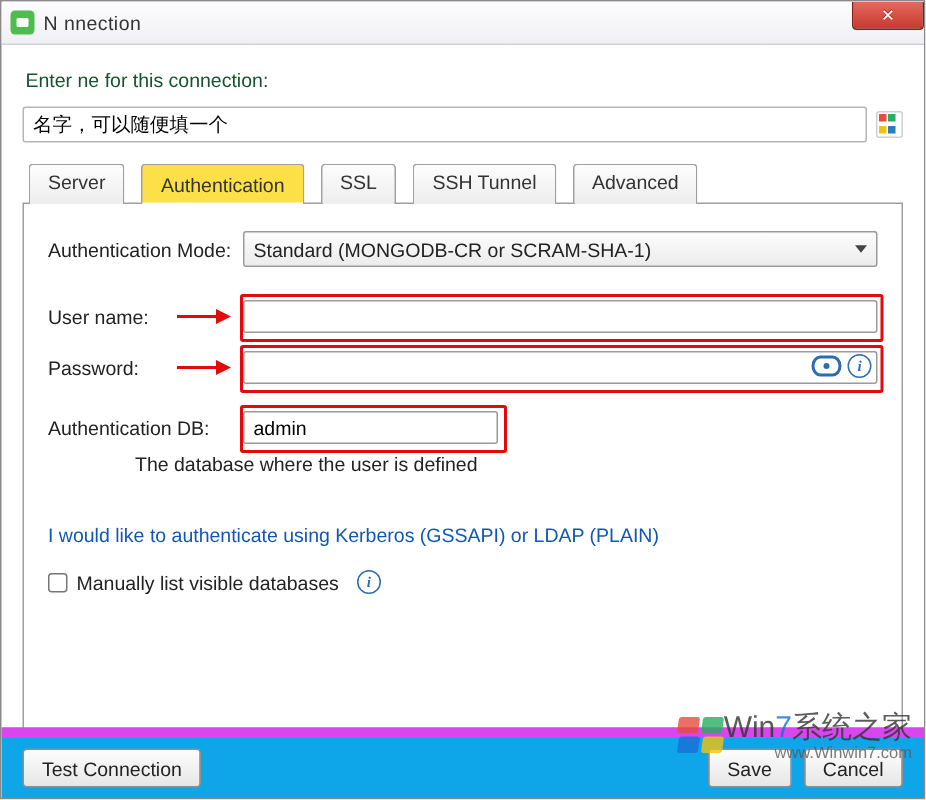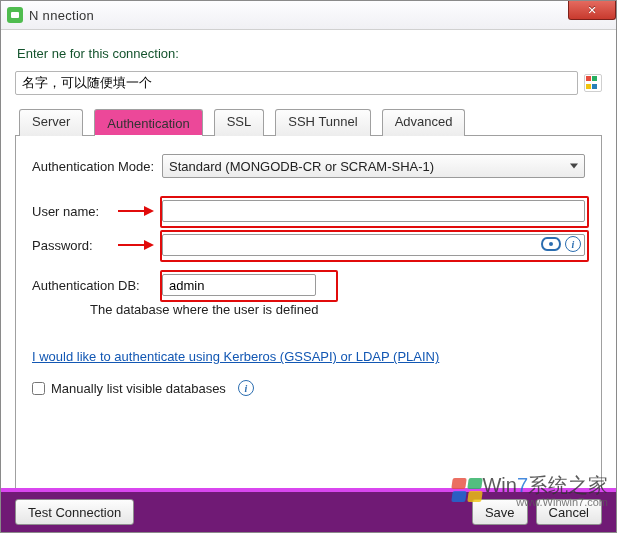--- a/index.html
+++ b/index.html
@@ -18,44 +18,44 @@
   .matrix-icon{width:18px;height:18px;border:1px solid #cfcfcf;border-radius:2px;display:flex;flex-wrap:wrap;padding:1px;gap:1px;box-sizing:border-box;background:#fff;cursor:pointer}
   .matrix-icon span{width:5px;height:5px;display:block}
   .matrix-icon span:nth-child(1){background:#e74c3c}
   .matrix-icon span:nth-child(2){background:#27ae60}
   .matrix-icon span:nth-child(3){background:#f1c40f}
   .matrix-icon span:nth-child(4){background:#2980b9}
   
   .tabs{margin-top:14px;position:relative}
   .tabstrip{display:flex;gap:12px;position:relative;z-index:2;padding-left:4px}
   .tab{padding:4px 12px 5px;border:1px solid #a0a0a0;border-bottom:none;background:linear-gradient(#fdfdfd,#ededed);border-radius:3px 3px 0 0;margin-right:-1px;cursor:pointer;color:#333}
-  .tab.active{background:#ec4899;position:relative;padding-top:6px}
+  .tab.active{background:#fde047;position:relative;padding-top:6px}
   .tab.active::after{content:"";position:absolute;left:0;right:0;bottom:-1px;height:2px;background:#fff}
   .tabpanel{border:1px solid #a0a0a0;background:#fff;min-height:358px;margin-top:-1px;position:relative;z-index:1;padding:18px 16px 14px 16px;box-sizing:border-box}
   
   .row{display:flex;align-items:center;margin-bottom:12px}
   .row label{width:130px;color:#222}
   .select{flex:1;height:22px;border:1px solid #9a9a9a;border-radius:2px;background:linear-gradient(#fdfdfd,#ececec);padding:0 22px 0 6px;font-size:13px;position:relative;display:flex;align-items:center;color:#222;cursor:pointer}
   .select .caret{position:absolute;right:6px;top:50%;width:0;height:0;border-left:4px solid transparent;border-right:4px solid transparent;border-top:5px solid #444;transform:translateY(-50%)}
   .field-wrap{position:relative;flex:1}
   .txt{width:100%;height:22px;border:1px solid #9a9a9a;border-radius:2px;padding:0 6px;font-size:13px;box-sizing:border-box;background:#fff}
   .red-box{position:absolute;border:2px solid #e10b0b;pointer-events:none;border-radius:2px}
   .arrow{position:absolute;color:#e10b0b;font-size:18px;font-weight:bold;pointer-events:none}
   .arrow::before{content:"";position:absolute;right:14px;top:50%;width:26px;height:2px;background:#e10b0b;transform:translateY(-50%)}
   .arrow::after{content:"";position:absolute;right:4px;top:50%;transform:translateY(-50%);width:0;height:0;border-top:5px solid transparent;border-bottom:5px solid transparent;border-left:10px solid #e10b0b}
   .eye-info{position:absolute;right:4px;top:2px;display:flex;align-items:center;gap:4px}
   .eye{width:16px;height:10px;border:2px solid #2b6db0;border-radius:60% 60% 60% 60%/100% 100% 100% 100%;position:relative;cursor:pointer}
   .eye::after{content:"";position:absolute;left:50%;top:50%;width:4px;height:4px;background:#2b6db0;border-radius:50%;transform:translate(-50%,-50%)}
   .info{width:14px;height:14px;border:1.5px solid #2b6db0;border-radius:50%;color:#2b6db0;font-size:10px;font-style:italic;font-weight:bold;display:flex;align-items:center;justify-content:center;font-family:"Georgia",serif;cursor:pointer}
   .hint{margin-left:58px;margin-top:-6px;margin-bottom:12px;color:#222;font-size:13px}
-  .link{color:#1257b3;text-decoration:underline;cursor:pointer;display:inline-block;margin:20px 0 16px 0}
+  .link{color:#1257b3;cursor:pointer;display:inline-block;margin:20px 0 16px 0}
   .chkrow{display:flex;align-items:center;gap:6px}
   .chkrow input{margin:0}
   
-  .bottombar{position:absolute;left:0;right:0;bottom:0;height:40px;border-top:4px solid #d946ef;display:flex;align-items:center;padding:0 14px;background:#701a75;z-index:3}
+  .bottombar{position:absolute;left:0;right:0;bottom:0;height:40px;border-top:7px solid #d946ef;display:flex;align-items:center;padding:0 14px;background:#0ea5e9;z-index:3}
   .btn{height:24px;padding:0 12px;border:1px solid #8f8f8f;border-radius:3px;background:linear-gradient(#fdfdfd,#e6e6e6);cursor:pointer;font-size:13px;color:#222;display:flex;align-items:center}
   .spacer{flex:1}
   .watermark{position:absolute;right:8px;bottom:24px;font-size:11px;color:#5a5a5a;opacity:.8;text-align:right;line-height:1.1;z-index:4;pointer-events:none}
   .watermark .big{font-size:20px;font-weight:normal;color:#333}
   .watermark .big .blue{color:#1a6fd6}
   .winlogo{position:absolute;right:130px;bottom:26px;width:34px;height:28px;opacity:.8;pointer-events:none;z-index:4}
   .winlogo span{position:absolute;width:14px;height:11px;transform:skewX(-8deg);border-radius:2px}
   .winlogo span:nth-child(1){background:#e74c3c;left:0;top:0}
   .winlogo span:nth-child(2){background:#27ae60;left:16px;top:0}
   .winlogo span:nth-child(3){background:#1a6fd6;left:0;top:13px}
@@ -129,21 +129,21 @@
           </div>
           <div class="arrow" style="left:86px;top:3px;width:40px;height:16px"></div>
         </div>
 
         <div style="height:6px"></div>
 
         
         <div class="row" style="position:relative">
           <label>Authentication DB:</label>
           <div class="field-wrap" style="max-width:300px">
-            <input class="txt" type="text" style="width: 154px;" value="admin">
+            <input class="txt" type="text" style="width: 170px;" value="admin">
             <div class="red-box" style="left:-2px;top:-4px;width:174px;height:28px"></div>
           </div>
         </div>
         <div class="hint">The database where the user is defined</div>
 
         
         <a class="link">I would like to authenticate using Kerberos (GSSAPI) or LDAP (PLAIN)</a>
 
         
         <div class="chkrow">

